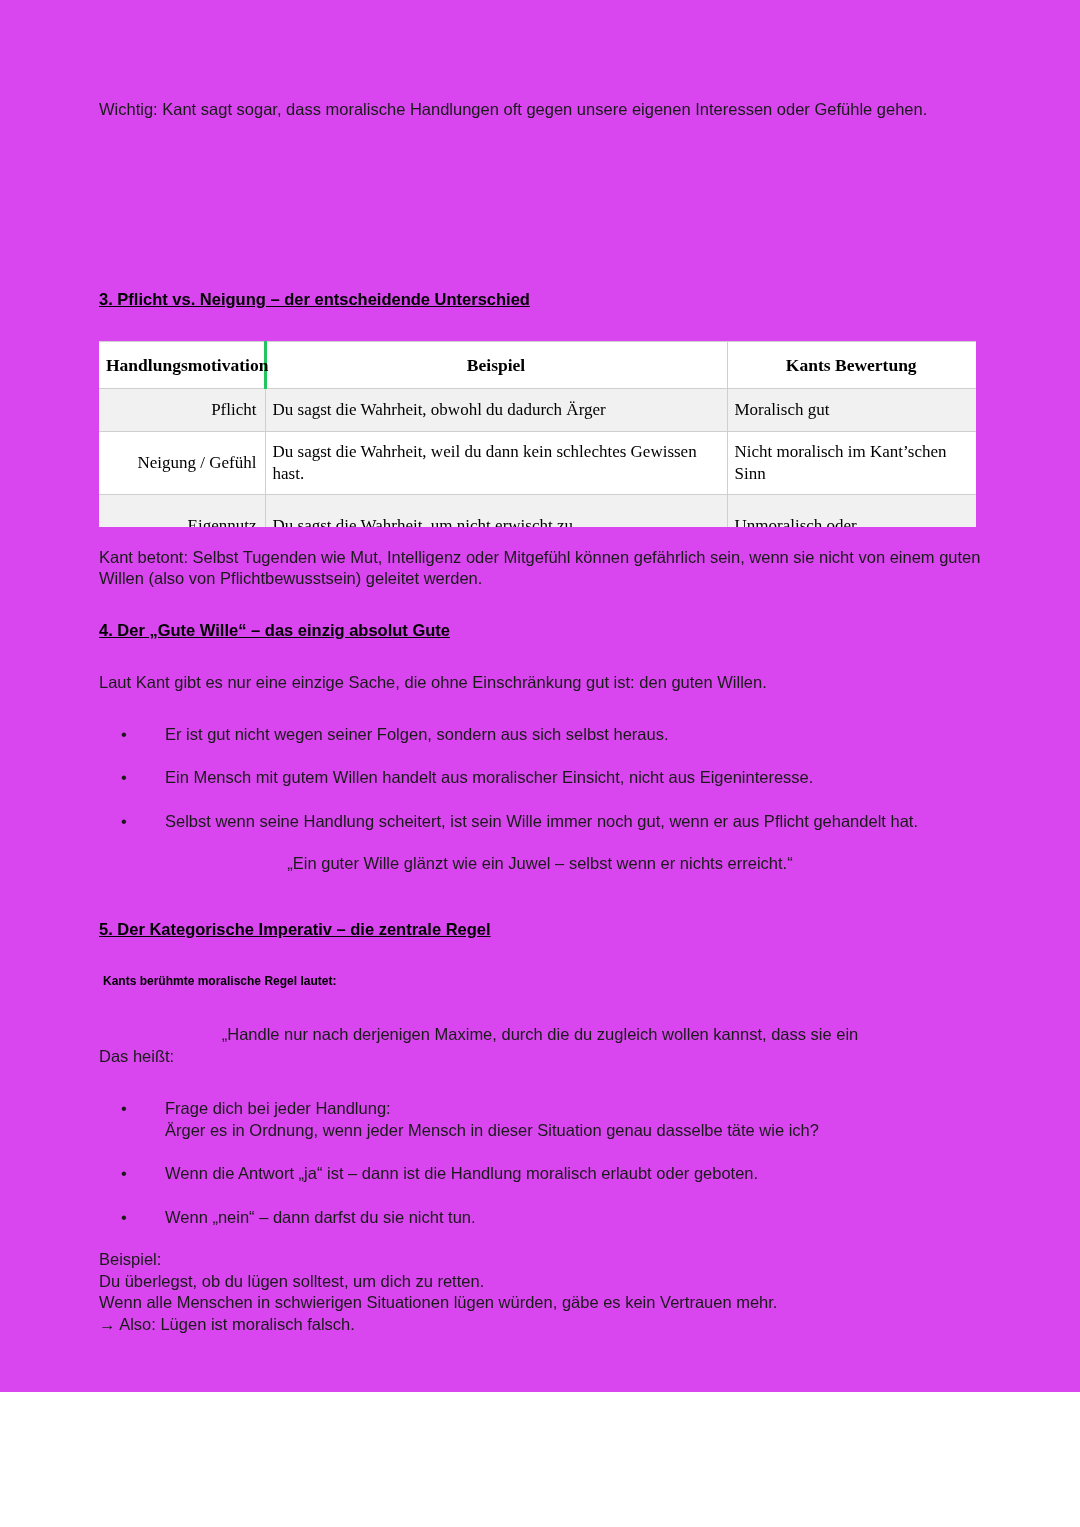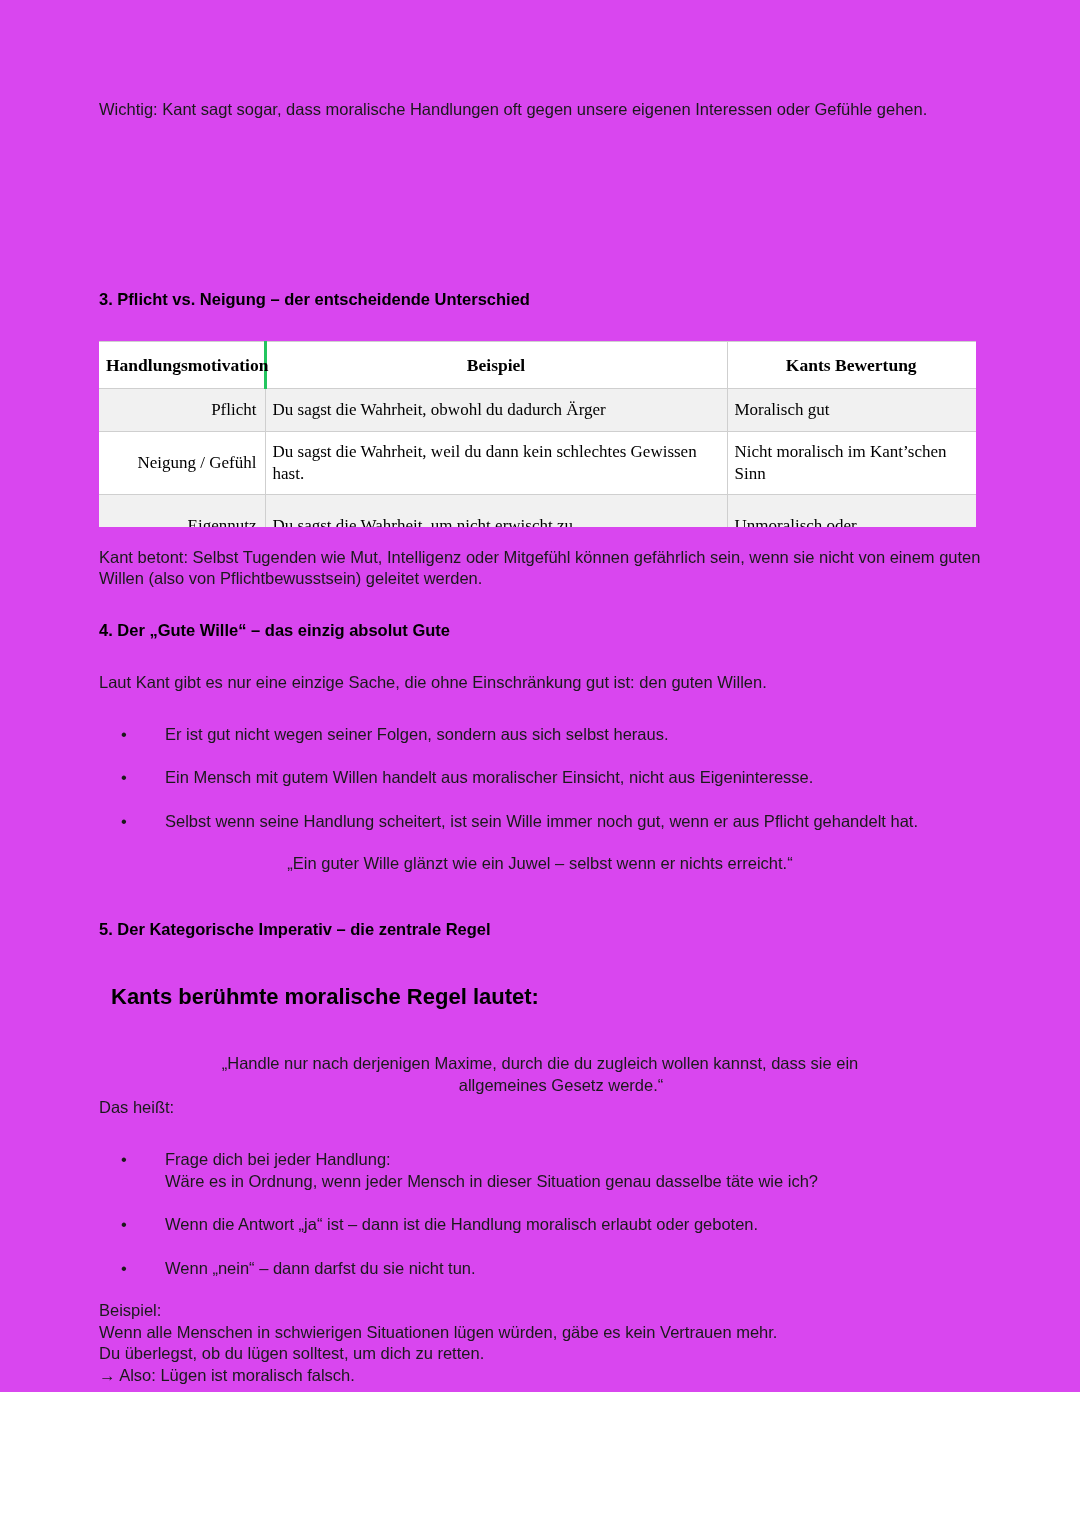--- a/index.html
+++ b/index.html
@@ -29,26 +29,27 @@
     line-height: 1.32;
     margin: 0;
     color: #1a1a1a;
   }
   .heading {
     font-size: 16.5px;
     font-weight: bold;
     line-height: 1.32;
     margin: 0;
     color: #000000;
+    text-decoration: underline;
   }
   .subhead {
-    font-size: 22px;
+    font-size: 12px;
     font-weight: bold;
     line-height: 1.32;
-    margin: 12px;
+    margin: 4px;
     color: #000000;
   }
   .quote {
     font-size: 16.5px;
     line-height: 1.32;
     margin: 0;
     color: #1a1a1a;
     text-align: center;
   }
   .quote-indent {
@@ -232,44 +233,43 @@
 
     <h2 class="heading">5. Der Kategorische Imperativ – die zentrale Regel</h2>
 
     <div class="spacer-md"></div>
 
     <p class="subhead">Kants berühmte moralische Regel lautet:</p>
 
     <div class="spacer-md"></div>
 
     <p class="quote">„Handle nur nach derjenigen Maxime, durch die du zugleich wollen kannst, dass sie ein</p>
-    <p class="quote quote-indent">allgemeines Gesetz werde.“</p>
     <p class="para">Das heißt:</p>
 
     <div class="spacer-md"></div>
 
     <ul class="bullets">
       <li>
         <span class="bullet-dot">•</span>
         <span>Frage dich bei jeder Handlung:</span><br>
-        <span>Wäre es in Ordnung, wenn jeder Mensch in dieser Situation genau dasselbe täte wie ich?</span>
+        <span>Ärger es in Ordnung, wenn jeder Mensch in dieser Situation genau dasselbe täte wie ich?</span>
       </li>
       <li>
         <span class="bullet-dot">•</span>
         <span>Wenn die Antwort „ja“ ist – dann ist die Handlung moralisch erlaubt oder geboten.</span>
       </li>
       <li>
         <span class="bullet-dot">•</span>
         <span>Wenn „nein“ – dann darfst du sie nicht tun.</span>
       </li>
     </ul>
 
     <div class="spacer-sm"></div>
 
     <div>
       <p class="para">Beispiel:</p>
+      <p class="para">Du überlegst, ob du lügen solltest, um dich zu retten.</p>
       <p class="para">Wenn alle Menschen in schwierigen Situationen lügen würden, gäbe es kein Vertrauen mehr.</p>
-      <p class="para">Du überlegst, ob du lügen solltest, um dich zu retten.</p>
       <p class="para">→ Also: Lügen ist moralisch falsch.</p>
     </div>
 
   </div>
 </div>
 
 </body></html>

